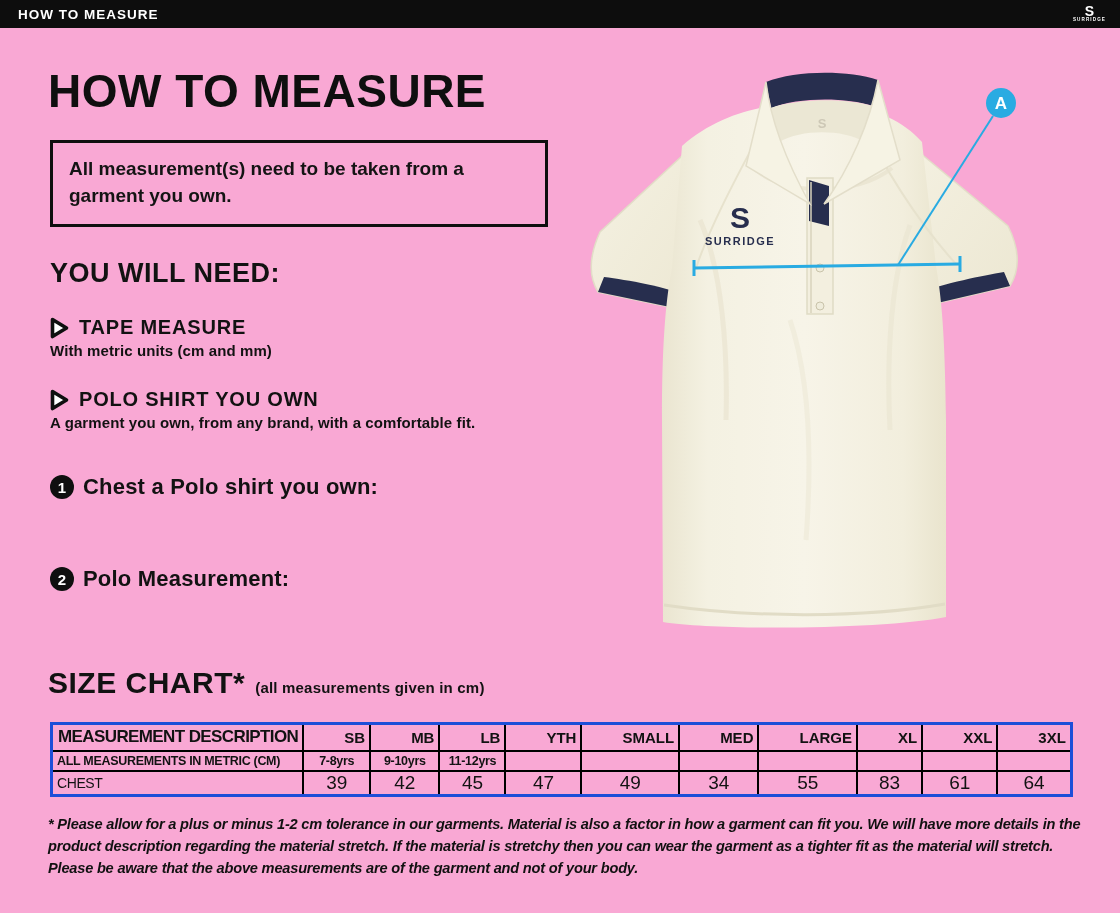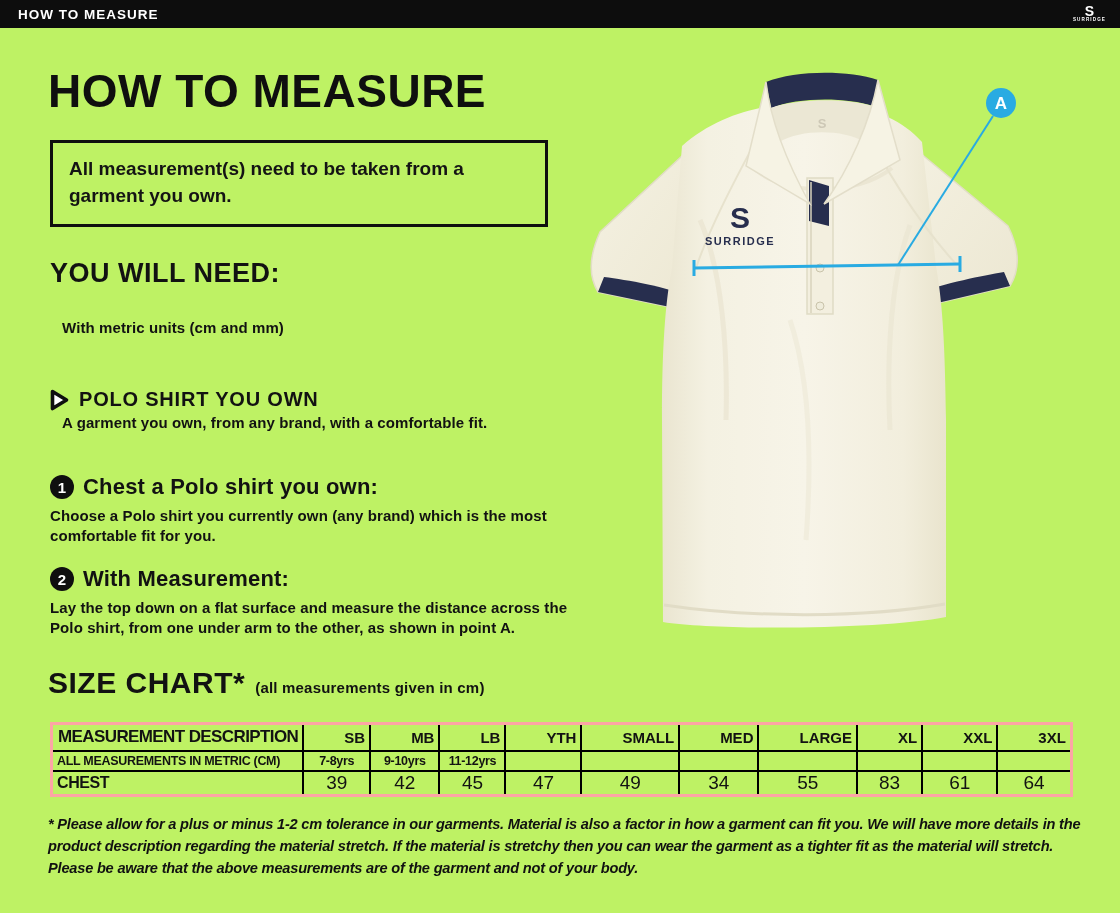--- a/index.html
+++ b/index.html
@@ -1,59 +1,59 @@
 <!DOCTYPE html>
 <html><head>
 <meta charset="utf-8">
 <style>
   html,body{margin:0;padding:0;background:#ffffff;}
-  #canvas{position:relative;width:1120px;height:913px;background:#bef264;overflow:hidden;
+  #canvas{position:relative;width:1120px;height:913px;background:#f9a8d4;overflow:hidden;
           font-family:"Liberation Sans",sans-serif;color:#121212;}
 
   
   .topbar{position:absolute;left:0;top:0;width:1120px;height:28px;background:#0d0d0d;
           display:flex;align-items:center;justify-content:space-between;box-sizing:border-box;
           padding:0 10px 0 18px;}
   .topbar-title{color:#ffffff;font-size:13.5px;font-weight:bold;letter-spacing:1px;}
   .topbar-logo{display:flex;flex-direction:column;align-items:center;line-height:1;margin-right:4px;}
   .topbar-logo .s-mark{color:#ffffff;font-size:14px;font-weight:bold;line-height:12px;}
   .topbar-logo .s-word{color:#ffffff;font-size:4.6px;font-weight:bold;letter-spacing:1.1px;margin-top:1px;}
 
   
   .h1{position:absolute;left:48px;top:64px;font-size:46px;font-weight:bold;letter-spacing:.5px;color:#0f0f0f;}
   .notice{position:absolute;left:50px;top:140px;width:498px;box-sizing:border-box;border:3px solid #0f0f0f;
           padding:13px 14px 14px 16px;font-size:19px;font-weight:bold;line-height:1.42;color:#141414;}
   .ywn{position:absolute;left:50px;top:258px;font-size:27px;font-weight:bold;letter-spacing:.5px;}
 
   .need-item{position:absolute;left:50px;}
   .need-head{display:flex;align-items:center;gap:10px;}
   .need-title{font-size:20px;font-weight:bold;letter-spacing:.8px;}
-  .need-desc{font-size:15px;font-weight:bold;margin-top:3px;margin-left:12px;letter-spacing:.1px;}
+  .need-desc{font-size:15px;font-weight:bold;margin-top:3px;margin-left:0;letter-spacing:.1px;}
   .tri-icon{width:19px;height:22px;flex:0 0 auto;}
 
   .step{position:absolute;left:50px;}
   .step-head{display:flex;align-items:center;gap:9px;}
   .badge{width:24px;height:24px;border-radius:50%;background:#0f0f0f;color:#fff;font-size:15px;
          font-weight:bold;display:flex;align-items:center;justify-content:center;flex:0 0 auto;}
   .step-title{font-size:22px;font-weight:bold;letter-spacing:.2px;}
   .step-desc{font-size:15px;font-weight:bold;line-height:1.32;margin-top:6px;max-width:540px;letter-spacing:.1px;}
 
   .sc-head{position:absolute;left:48px;top:666px;display:flex;align-items:baseline;gap:10px;}
   .sc-title{font-size:30px;font-weight:bold;letter-spacing:.5px;}
   .sc-sub{font-size:15px;font-weight:bold;letter-spacing:.2px;}
 
   
   table.size{position:absolute;left:50px;top:722px;border-collapse:collapse;table-layout:fixed;
-             border:3px solid #fca5a5;}
+             border:3px solid #1d4ed8;}
   table.size td,table.size th{border:2px solid #000;padding:0 4px;box-sizing:border-box;overflow:hidden;
              white-space:nowrap;}
   table.size th{height:27px;font-size:15px;font-weight:bold;text-align:center;padding-left:40px;}
   table.size th.desc{font-size:17px;text-align:left;letter-spacing:-.6px;padding-left:5px;}
   table.size td{height:20px;font-size:19px;text-align:center;}
-  table.size td.rowlabel{font-size:16px;font-weight:bold;text-align:left;letter-spacing:-.4px;padding-left:4px;}
+  table.size td.rowlabel{font-size:14px;font-weight:normal;text-align:left;letter-spacing:-.4px;padding-left:4px;}
   table.size tr.yrs td{font-size:12.5px;font-weight:bold;letter-spacing:-.3px;}
 
   .footnote{position:absolute;left:48px;top:814px;width:1040px;font-size:14.6px;font-weight:bold;
             font-style:italic;line-height:1.5;letter-spacing:-.2px;color:#111;}
 
   
   .shirt-wrap{position:absolute;left:560px;top:20px;width:560px;height:650px;}
 </style>
 </head>
 <body>
@@ -70,47 +70,51 @@
 
   <div class="h1">HOW TO MEASURE</div>
 
   <div class="notice">
     <span>All measurement(s) need to be taken from a garment you own.</span>
   </div>
 
   <div class="ywn">YOU WILL NEED:</div>
 
   <div class="need-item" style="top:316px;">
+    <div class="need-head">
+      <svg class="tri-icon" viewBox="0 0 19 22">
+        <path d="M2.5,2.5 L16.5,11 L2.5,19.5 Z" fill="#ffffff" stroke="#0f0f0f" stroke-width="3.6" stroke-linejoin="round"></path>
+      </svg>
+      <span class="need-title">TAPE MEASURE</span>
+    </div>
     <div class="need-desc">With metric units (cm and mm)</div>
   </div>
 
   <div class="need-item" style="top:388px;">
     <div class="need-head">
       <svg class="tri-icon" viewBox="0 0 19 22">
         <path d="M2.5,2.5 L16.5,11 L2.5,19.5 Z" fill="#ffffff" stroke="#0f0f0f" stroke-width="3.6" stroke-linejoin="round"></path>
       </svg>
       <span class="need-title">POLO SHIRT YOU OWN</span>
     </div>
     <div class="need-desc">A garment you own, from any brand, with a comfortable fit.</div>
   </div>
 
   <div class="step" style="top:474px;">
     <div class="step-head">
       <span class="badge">1</span>
       <span class="step-title">Chest a Polo shirt you own:</span>
     </div>
-    <div class="step-desc">Choose a Polo shirt you currently own (any brand) which is the most comfortable fit for you.</div>
   </div>
 
   <div class="step" style="top:566px;">
     <div class="step-head">
       <span class="badge">2</span>
-      <span class="step-title">With Measurement:</span>
-    </div>
-    <div class="step-desc">Lay the top down on a flat surface and measure the distance across the Polo shirt, from one under arm to the other, as shown in point A.</div>
+      <span class="step-title">Polo Measurement:</span>
+    </div>
   </div>
 
   <div class="sc-head">
     <span class="sc-title">SIZE CHART*</span>
     <span class="sc-sub">(all measurements given in cm)</span>
   </div>
 
   <table class="size">
     <colgroup>
       <col style="width:232px">

